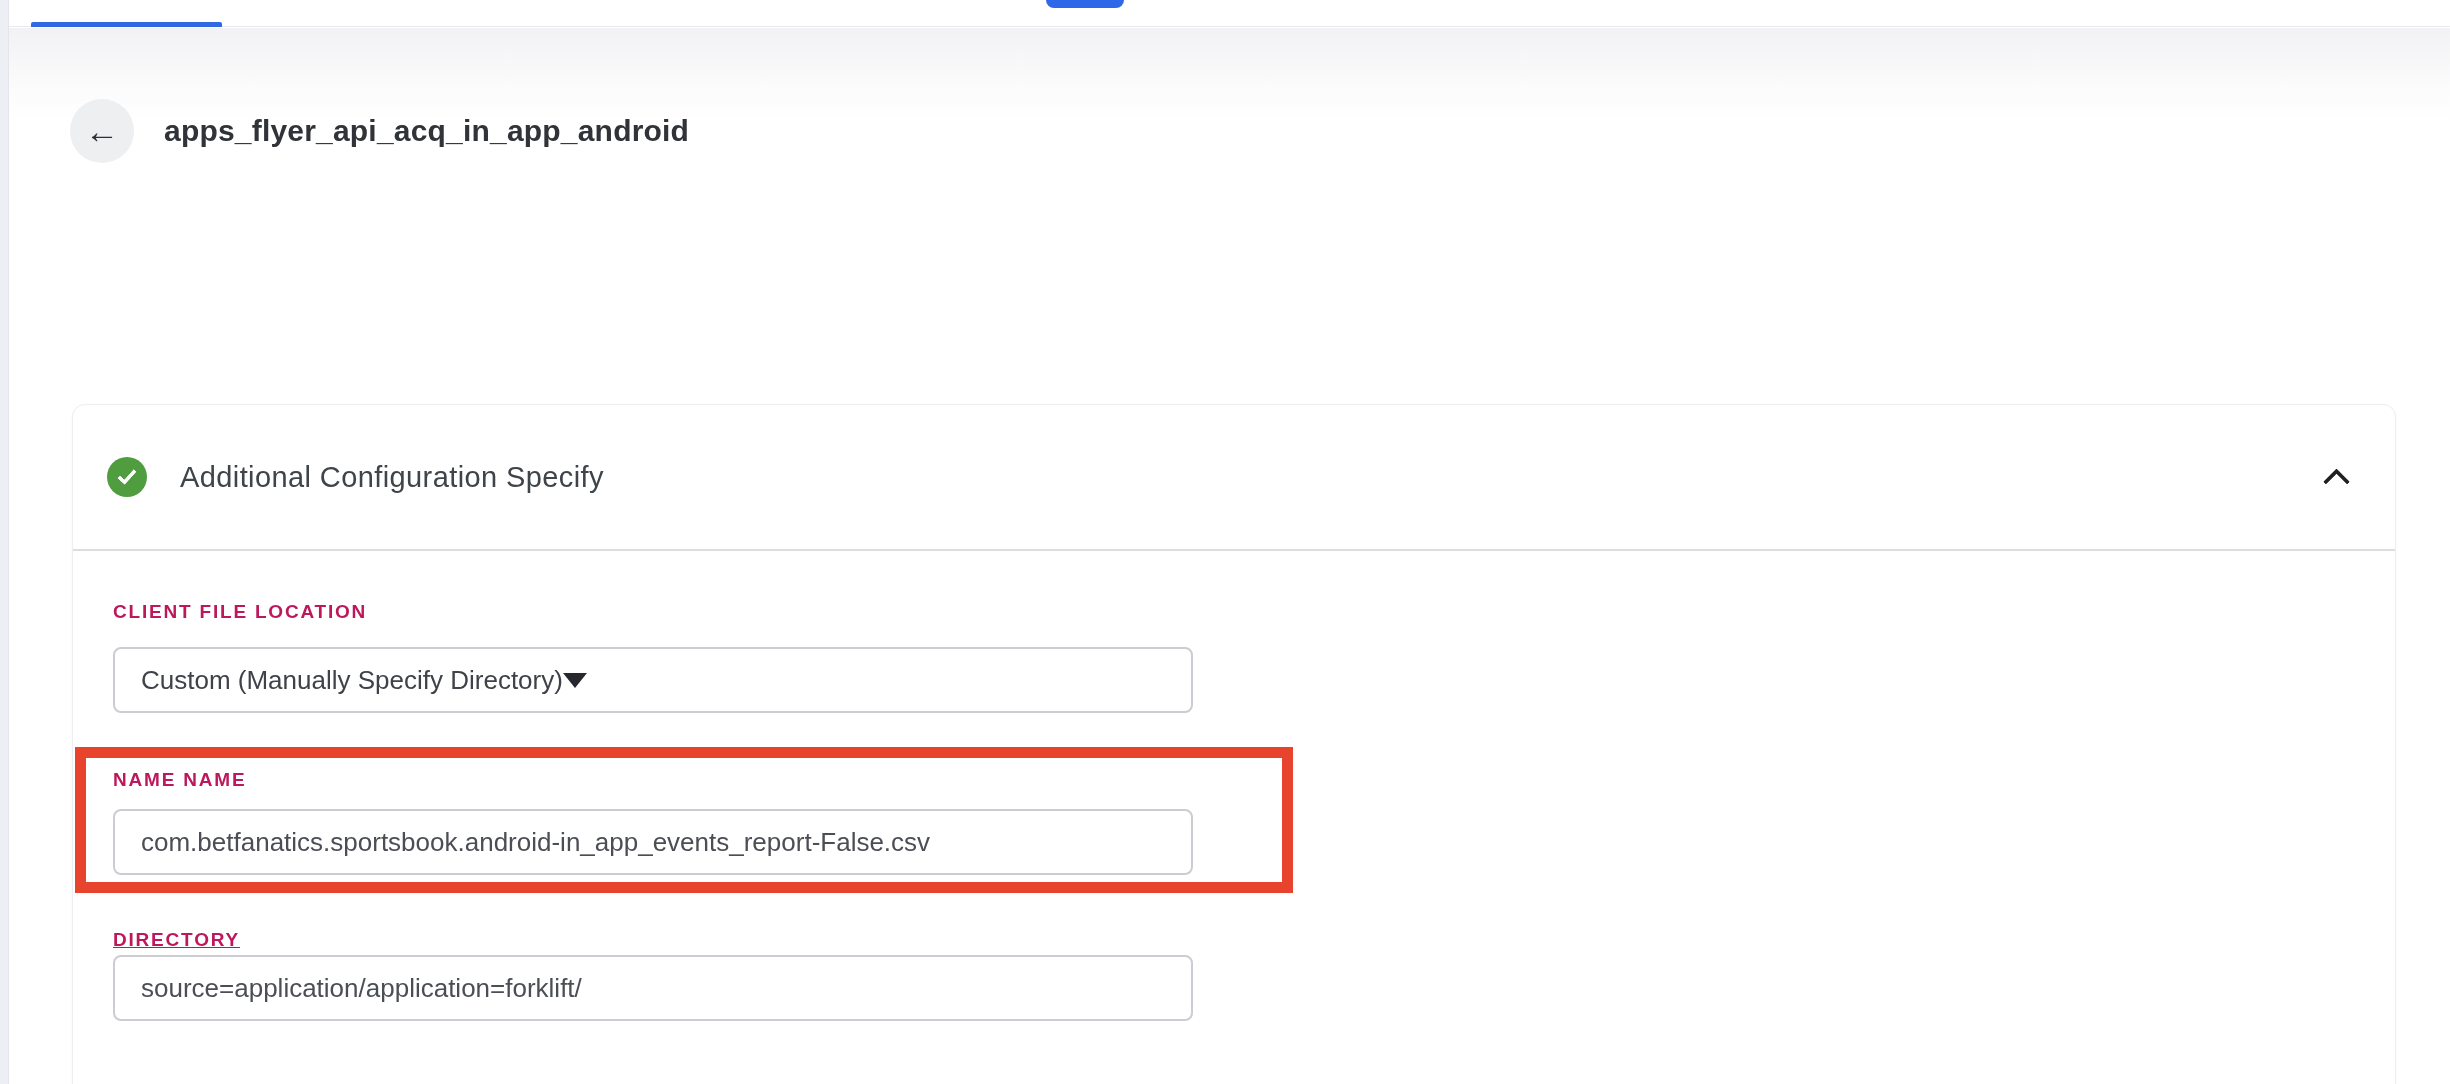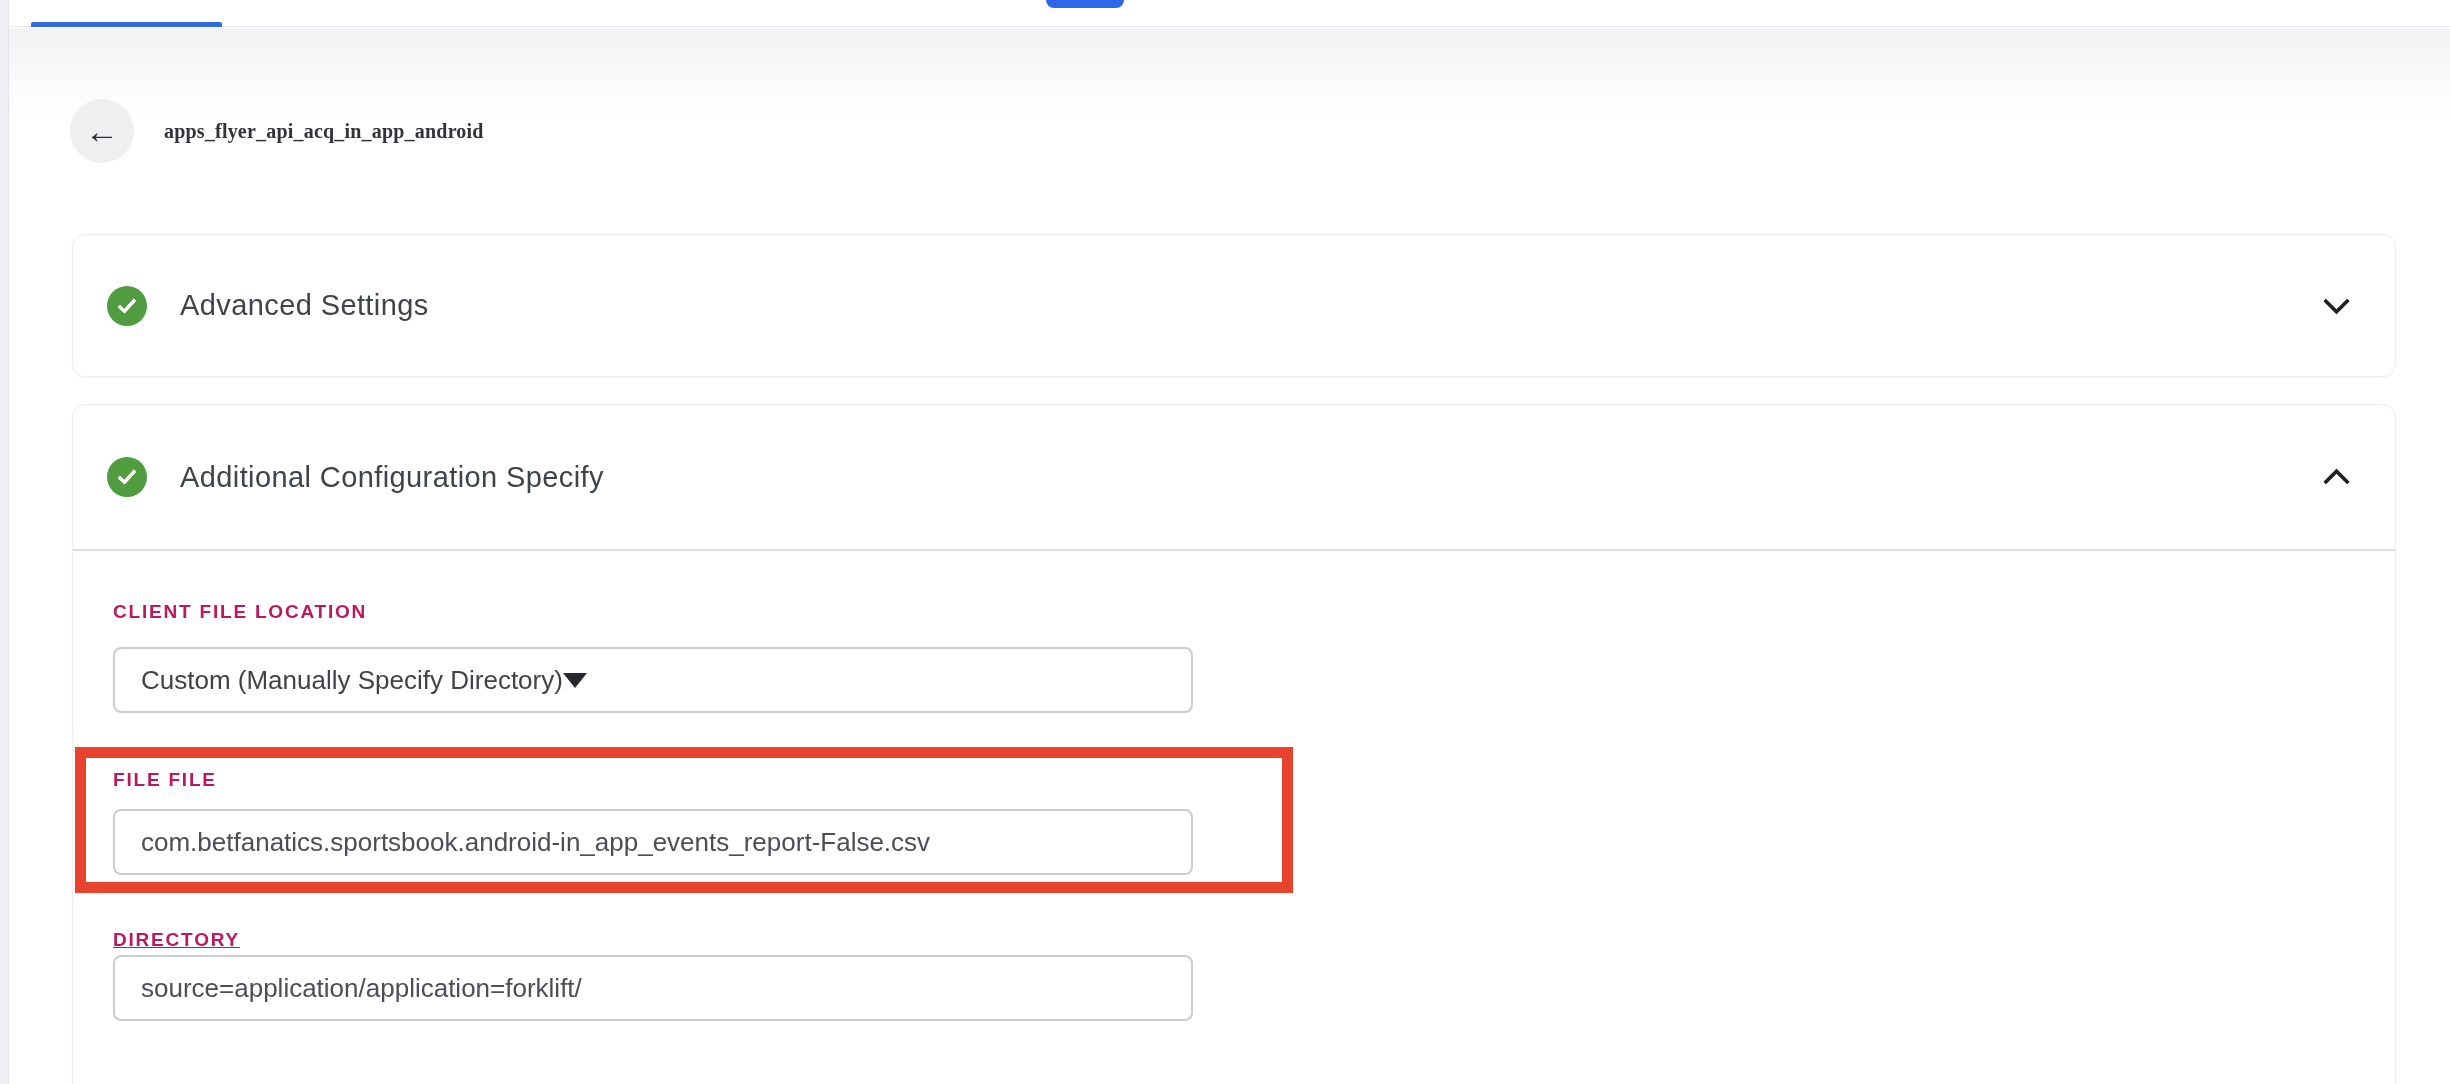--- a/index.html
+++ b/index.html
@@ -15,21 +15,21 @@
   
   .topbar { position:absolute; left:0; top:0; width:2450px; height:27px; background:#ffffff; border-bottom:1px solid #e9e9eb; z-index:4; }
   .tab-indicator { position:absolute; left:31px; top:22px; width:191px; height:5px; background:#3069e1; border-radius:2px 2px 0 0; }
   .blue-pill { position:absolute; left:1046px; top:0; width:78px; height:8px; background:#2e68e8; border-radius:0 0 10px 10px; }
   .top-fade { position:absolute; left:0; top:28px; width:2450px; height:95px; background:linear-gradient(#f2f2f4 0%, #fbfbfc 60%, #ffffff 100%); }
   .left-strip { position:absolute; left:0; top:0; width:9px; height:1084px; background:#edeff4; border-right:1px solid #e3e5ea; z-index:6; }
 
   
   .title-row { position:absolute; left:70px; top:99px; height:64px; display:flex; align-items:center; z-index:5; }
   .back-btn { width:64px; height:64px; border-radius:50%; background:#edeff1; display:flex; align-items:center; justify-content:center; font-size:34px; line-height:1; color:#2c2f34; cursor:pointer; user-select:none; }
-  .page-title { margin-left:30px; font-size:20px; font-weight:700; color:#303338; letter-spacing:0.2px;font-family:Liberation Serif, serif; }
+  .page-title { margin-left:30px; font-size:30px; font-weight:700; color:#303338; letter-spacing:0.2px; }
 
   
   .card { position:absolute; left:72px; width:2324px; background:#ffffff; border:1px solid #eceef2; border-radius:13px; box-shadow:0 1px 3px rgba(23,25,35,0.04); }
   .card-advanced { top:234px; height:143px; }
   .card-additional { top:404px; height:700px; }
   .section-header { display:flex; align-items:center; height:141px; padding:0 44px 0 34px; cursor:pointer; }
   .card-additional .section-header { height:146px; border-bottom:2px solid #dcdddf; }
   .status-circle { width:40px; height:40px; border-radius:50%; background:#4f9d3e; display:flex; align-items:center; justify-content:center; flex:0 0 auto; }
   .checkmark { width:10px; height:18px; border-right:4px solid #ffffff; border-bottom:4px solid #ffffff; transform:rotate(42deg); margin-top:-4px; border-radius:1px; }
   .section-title { margin-left:33px; font-size:29px; font-weight:400; color:#3f434a; letter-spacing:0.4px; }
@@ -64,31 +64,20 @@
   <div class="top-fade"></div>
   <div class="left-strip"></div>
 
   <div class="title-row">
     <div class="back-btn">
       <span>←</span>
     </div>
     <div class="page-title">apps_flyer_api_acq_in_app_android</div>
   </div>
 
-  <div class="card card-advanced">
-    <div class="section-header">
-      <div class="status-circle">
-        <div class="checkmark"></div>
-      </div>
-      <div class="section-title">Advanced Settings</div>
-      <div class="chevron-btn">
-        <div class="chev down"></div>
-      </div>
-    </div>
-  </div>
 
   <div class="card card-additional">
     <div class="section-header">
       <div class="status-circle">
         <div class="checkmark"></div>
       </div>
       <div class="section-title">Additional Configuration Specify</div>
       <div class="chevron-btn">
         <div class="chev up"></div>
       </div>
@@ -97,21 +86,21 @@
     <div class="card-body">
 
       <div class="field-label lbl-location">CLIENT FILE LOCATION</div>
       <div class="select-box">
         <span class="select-value">Custom (Manually Specify Directory)</span>
         <span class="caret"></span>
       </div>
 
       <div class="highlight-box"></div>
 
-      <div class="field-label lbl-filename">FILE FILE</div>
+      <div class="field-label lbl-filename">NAME NAME</div>
       <input class="text-input input-filename" type="text" value="com.betfanatics.sportsbook.android-in_app_events_report-False.csv" style="">
 
       <div class="field-label lbl-directory">DIRECTORY</div>
       <input class="text-input input-directory" type="text" value="source=application/application=forklift/" style="">
 
     </div>
   </div>
 
 </div>
 

